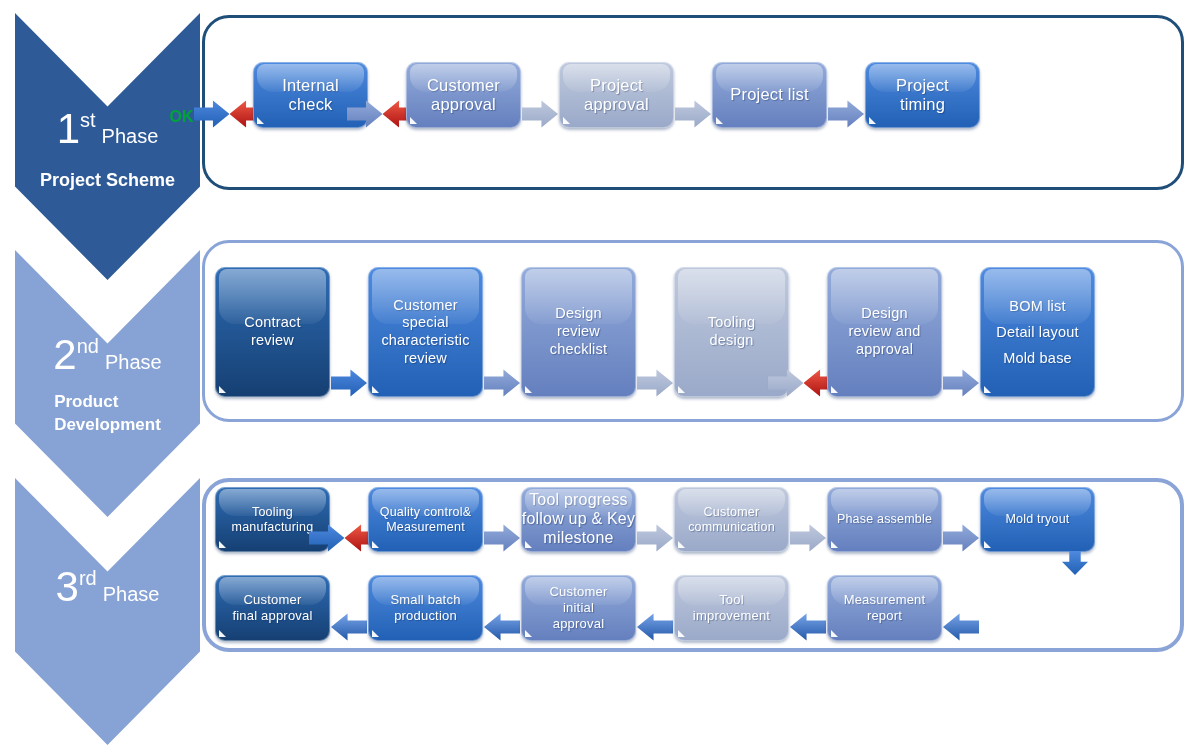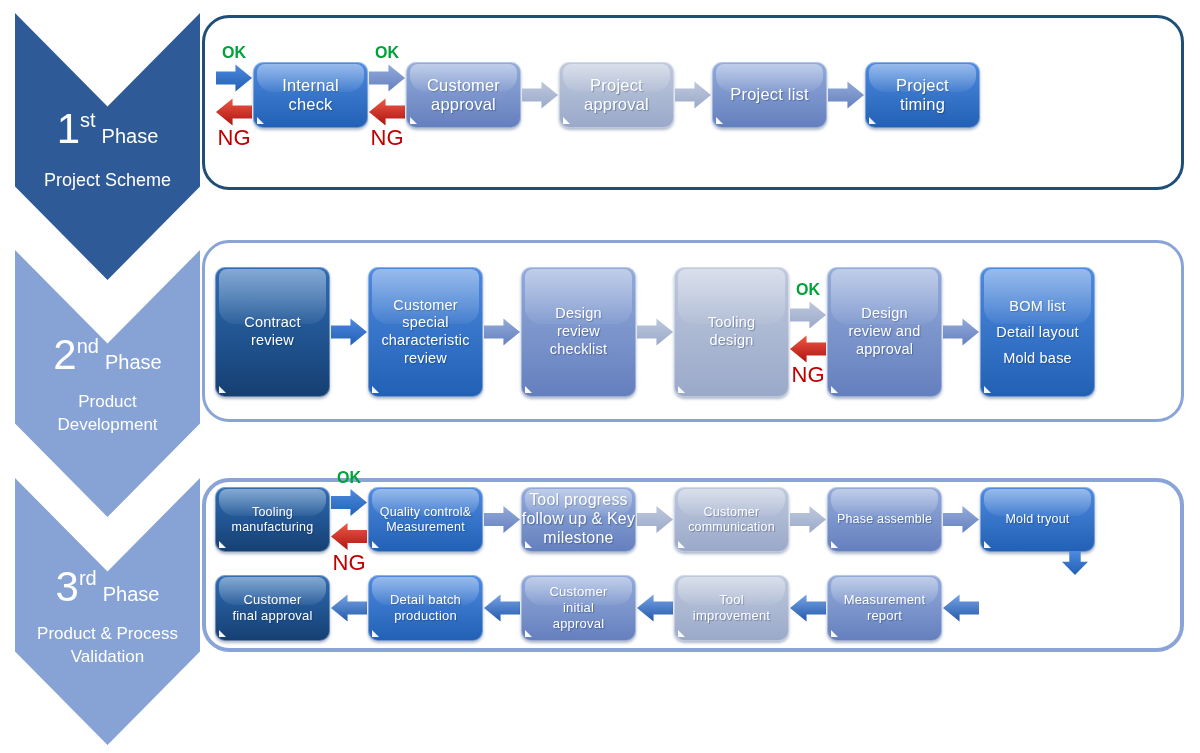--- a/index.html
+++ b/index.html
@@ -11,21 +11,21 @@
     clip-path:polygon(0% 0%,50% 35%,100% 0%,100% 65%,50% 100%,0% 65%);
     display:flex;flex-direction:column;align-items:center;box-sizing:border-box;
     color:#fff;}
   .chevron.c1{left:15px;top:13px;background:var(--chevron-dark);padding-top:95px;}
   .chevron.c2{left:15px;top:250px;background:var(--chevron-light);padding-top:84px;}
   .chevron.c3{left:15px;top:478px;background:var(--chevron-light);padding-top:88px;}
   .ph-line1{display:flex;align-items:baseline;white-space:nowrap;}
   .ph-num{font-size:42px;line-height:1;}
   .ph-ord{font-size:20px;position:relative;top:-16px;margin-right:6px;}
   .ph-word{font-size:20px;}
-  .ph-sub{margin-top:15px;font-size:17px;line-height:1.35;text-align:center;white-space:pre-line;}
+  .ph-sub{margin-top:15px;font-size:17px;line-height:1.35;white-space:pre-line;font-weight:bold;}
   .c1 .ph-sub{font-size:18px;margin-top:18px;}
 
   
   .panel{position:absolute;left:202px;width:982px;box-sizing:border-box;border-radius:27px;background:#fff;}
   .panel.p1{top:15px;height:175px;border:3px solid var(--panel1-border);}
   .panel.p2{top:240px;height:182px;border:3px solid var(--panel23-border);}
   .panel.p3{top:478px;height:174px;border:4px solid var(--panel23-border);}
 
   .frow{position:absolute;display:flex;align-items:center;}
   .p1 .frow{left:10px;top:44px;height:66px;}
@@ -50,22 +50,22 @@
   .t-light{background:linear-gradient(180deg,var(--box-light-top) 0%,var(--box-light-bot) 100%);}
 
   .p1 .bx{font-size:16.5px;line-height:1.18;}
   .p2 .bx{font-size:14.5px;line-height:1.22;}
   .p2 .bx.bom{line-height:1.8;text-align:center;}
   .p3 .ra .bx{font-size:12.5px;line-height:1.2;}
   .p3 .ra .bx.sm{font-size:16px;line-height:1.18;}
   .p3 .rb .bx{font-size:13px;line-height:1.22;}
 
   
-  .zone{flex:none;width:38px;height:100%;display:flex;flex-direction:column;
-    align-items:center;justify-content:center;overflow:visible;}
+  .zone{flex:none;width:38px;height:100%;display:flex;
+    align-items:flex-end;justify-content:center;overflow:visible;}
   .arr{flex:none;width:36px;height:28px;filter:drop-shadow(1px 1px 1px rgba(20,50,100,.35));}
   .arr-r{clip-path:polygon(0 27%,54% 27%,54% 2%,100% 50%,54% 98%,54% 73%,0 73%);}
   .arr-l{clip-path:polygon(100% 27%,46% 27%,46% 2%,0 50%,46% 98%,46% 73%,100% 73%);}
   .a-bright{background:linear-gradient(180deg,var(--box-bright-top),var(--box-bright-bot));}
   .a-slate{background:linear-gradient(180deg,var(--box-slate-top),var(--box-slate-bot));}
   .a-light{background:linear-gradient(180deg,var(--box-light-top),var(--box-light-bot));}
   .a-red{background:linear-gradient(180deg,var(--arrow-red-top),var(--arrow-red-bot));}
   .a-blue{background:linear-gradient(180deg,var(--arrow-blue-top) 0%,var(--arrow-blue-bot) 100%);
     box-shadow:inset 0 0 0 20px rgba(255,255,255,0);}
   .oklabel{font-size:16px;font-weight:600;color:var(--ok-green);line-height:17px;margin-bottom:3px;}
@@ -101,22 +101,20 @@
     <div class="ph-sub">Product
 Development</div>
   </div>
 
   <div class="chevron c3">
     <div class="ph-line1">
       <span class="ph-num">3</span>
         <span class="ph-ord">rd</span>
         <span class="ph-word">Phase</span>
     </div>
-    <div class="ph-sub">Product &amp; Process
-Validation</div>
   </div>
 
   <div class="panel p1">
     <div class="frow">
       <div class="zone cluster">
         <div class="oklabel">OK</div>
         <div class="arr arr-r a-bright"></div>
         <div class="arr arr-l a-red"></div>
         <div class="nglabel">NG</div>
       </div>
@@ -221,21 +219,21 @@
     </div>
 
     <div class="arr-d"></div>
 
     <div class="frow rb">
       <div class="bx t-dark">Customer
 final approval</div>
       <div class="zone">
           <div class="arr arr-l a-blue"></div>
         </div>
-      <div class="bx t-bright">Detail batch
+      <div class="bx t-bright">Small batch
 production</div>
       <div class="zone">
           <div class="arr arr-l a-blue"></div>
         </div>
       <div class="bx t-slate">Customer
 initial
 approval</div>
       <div class="zone">
           <div class="arr arr-l a-blue"></div>
         </div>

